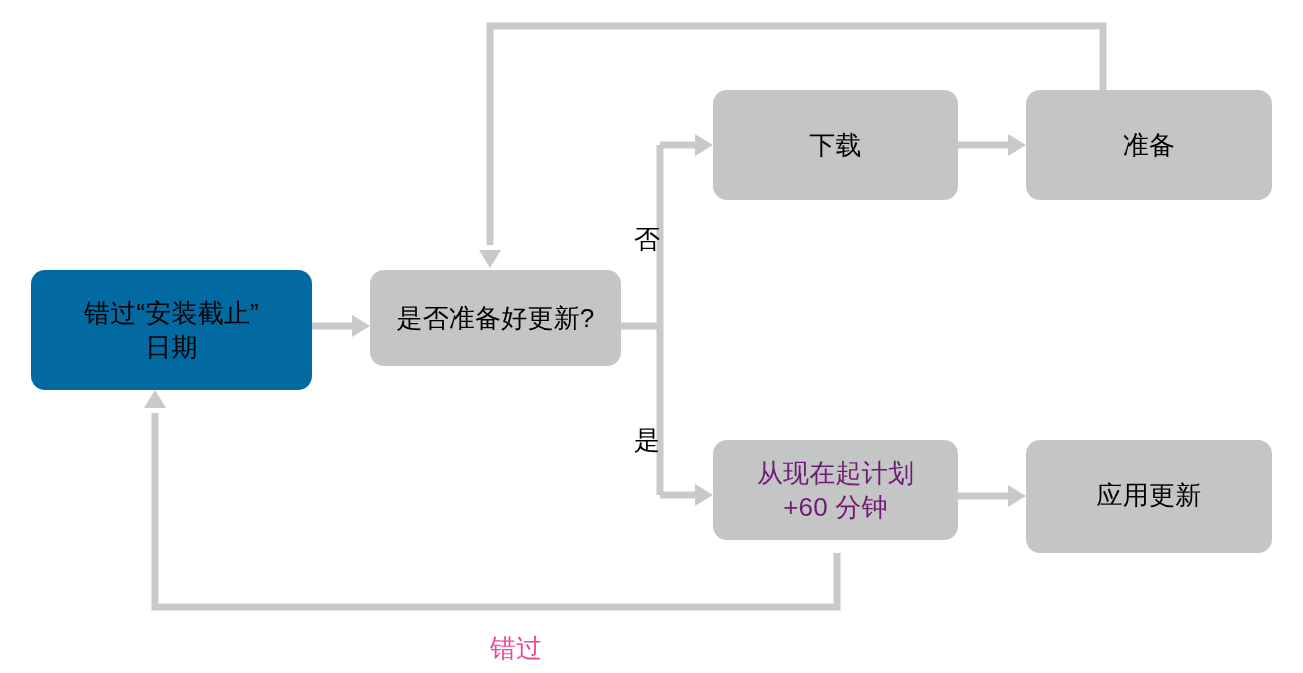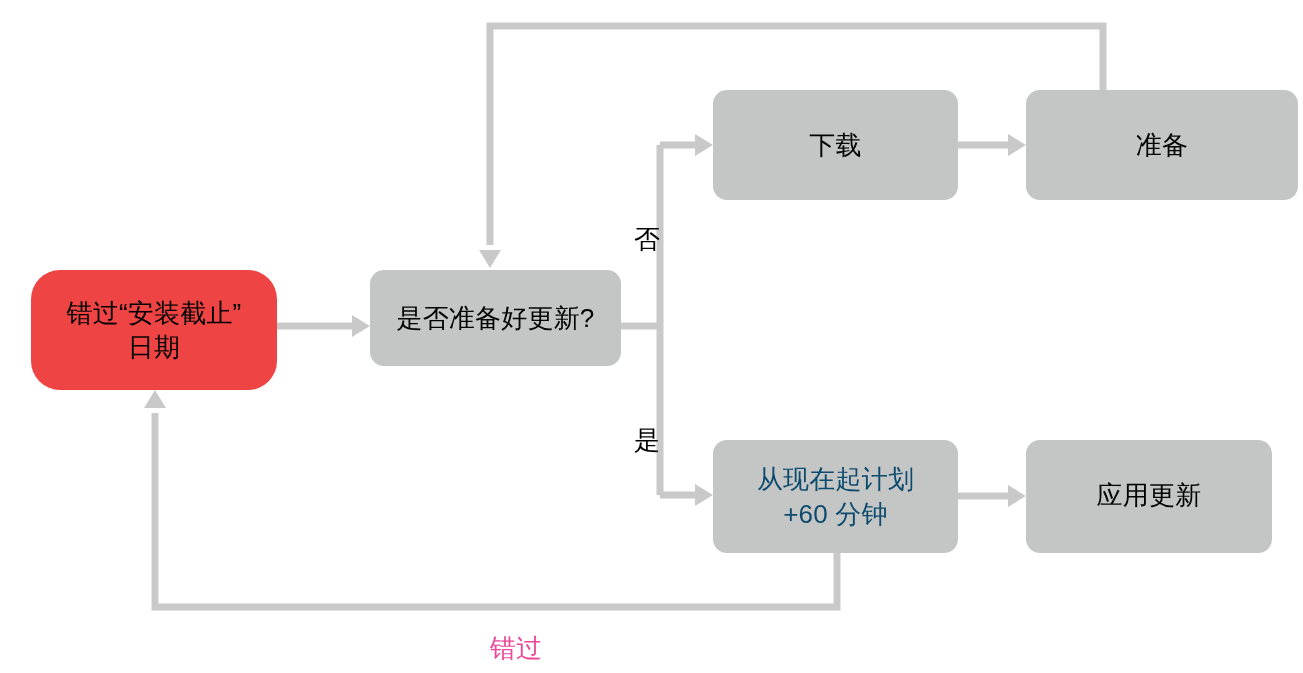--- a/index.html
+++ b/index.html
@@ -70,26 +70,26 @@
         <polygon points="370,326 352,315 352,337" fill="#c9c9c9"></polygon>
         <polygon points="713,145 695,134 695,156" fill="#c9c9c9"></polygon>
         <polygon points="713,495 695,484 695,506" fill="#c9c9c9"></polygon>
         <polygon points="1026,145 1008,134 1008,156" fill="#c9c9c9"></polygon>
         <polygon points="490,268 479,250 501,250" fill="#c9c9c9"></polygon>
         <polygon points="1026,496 1008,485 1008,507" fill="#c9c9c9"></polygon>
         <polygon points="155,390 144,408 166,408" fill="#c9c9c9"></polygon>
       </g>
   </svg>
 
-  <div class="node-box" style="left: 31px; top: 270px; width: 246px; height: 120px; background: #ef4444; color: rgb(0, 0, 0); border-radius: 29px;">错过“安装截止”
+  <div class="node-box" style="left: 31px; top: 270px; width: 281px; height: 120px; background: #0369a1; color: rgb(0, 0, 0);">错过“安装截止”
 日期</div>
   <div class="node-box" style="left: 370px; top: 270px; width: 251px; height: 96px; background: rgb(196, 197, 197); color: rgb(0, 0, 0);">是否准备好更新?</div>
   <div class="node-box" style="left: 713px; top: 90px; width: 245px; height: 110px; background: rgb(196, 197, 197); color: rgb(0, 0, 0);">下载</div>
-  <div class="node-box" style="left: 1026px; top: 90px; width: 272px; height: 110px; background: rgb(196, 197, 197); color: rgb(0, 0, 0);">准备</div>
-  <div class="node-box" style="left: 713px; top: 440px; width: 245px; height: 113px; background: rgb(196, 197, 197); color: #0c4a6e;">从现在起计划
+  <div class="node-box" style="left: 1026px; top: 90px; width: 246px; height: 110px; background: rgb(196, 197, 197); color: rgb(0, 0, 0);">准备</div>
+  <div class="node-box" style="left: 713px; top: 440px; width: 245px; height: 100px; background: rgb(196, 197, 197); color: #701a75;">从现在起计划
 +60 分钟</div>
   <div class="node-box" style="left: 1026px; top: 440px; width: 246px; height: 113px; background: rgb(196, 197, 197); color: rgb(0, 0, 0); font-family: Liberation Serif, serif;">应用更新</div>
 
   <div class="edge-label" style="left: 634px; top: 226px; color: rgb(0, 0, 0);">否</div>
   <div class="edge-label" style="left: 634px; top: 427px; color: rgb(0, 0, 0);">是</div>
   <div class="edge-label" style="left: 490px; top: 635px; color: #ec4899;">错过</div>
 
 </div>
 
 </body></html>

